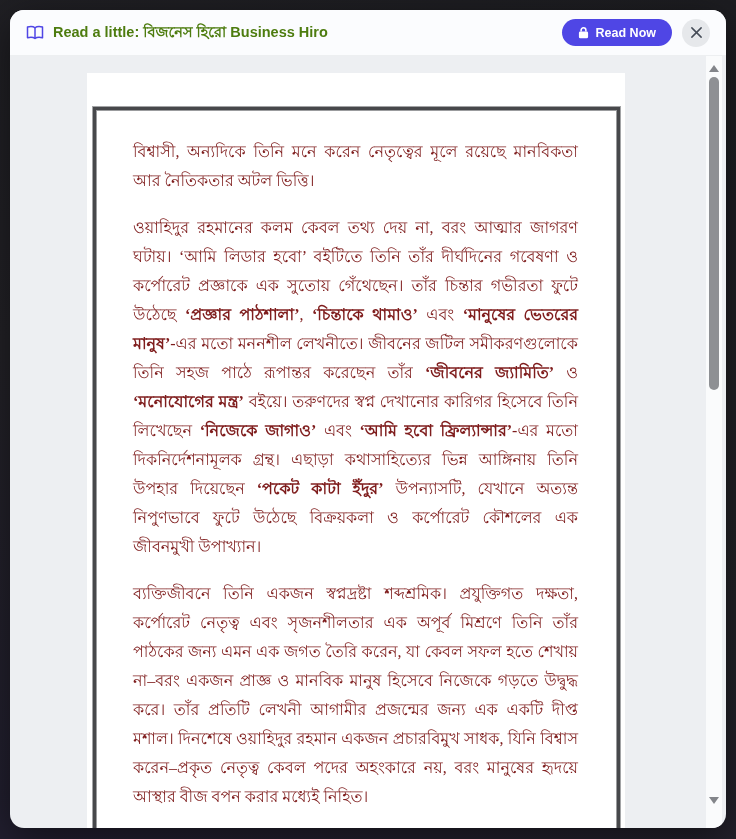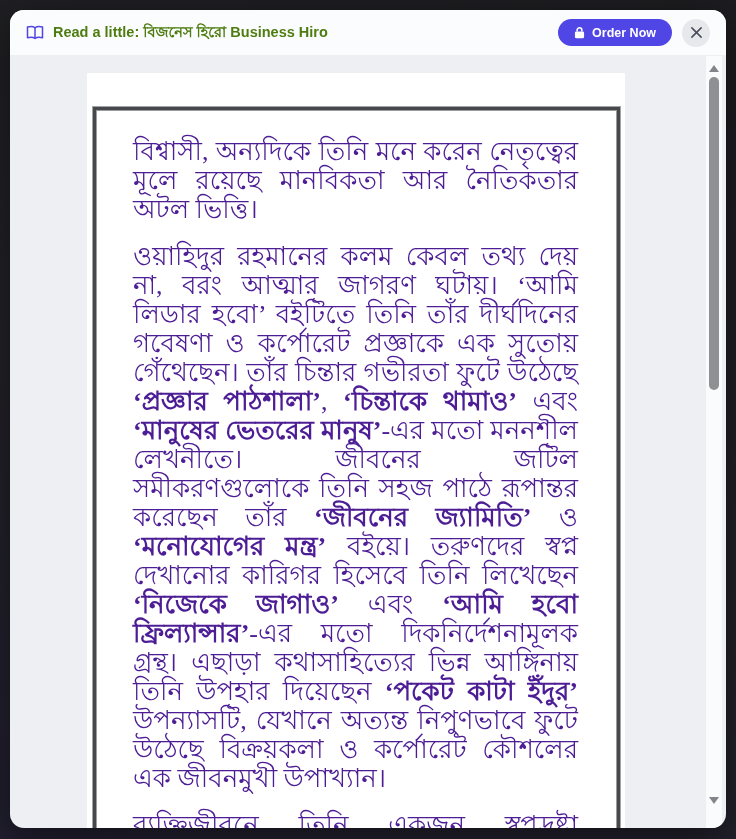--- a/index.html
+++ b/index.html
@@ -38,21 +38,21 @@
     position:absolute;left:77px;top:17px;width:538px;height:820px;
     background:#ffffff;box-sizing:border-box;padding-top:34px;
   }
   .page-frame{
     margin:0 5px 0 6px;border:3px solid #47484b;
     box-shadow:0 0 0 1px #a3a4a6, inset 0 0 0 1px #9b9c9e;
     height:860px;box-sizing:border-box;
     padding:27px 39px 0 37px;
   }
   .para{
-    margin:0 0 18px 0;font-size:26px;line-height:29px;color:#4c1d95;
+    margin:0 0 18px 0;font-size:16px;line-height:29px;color:#7f1d1d;
     text-align:justify;font-family:"Liberation Serif","DejaVu Serif",serif;
   }
   .para strong{font-weight:700;}
   
   .scrollbar{
     position:absolute;right:4px;top:0;width:16px;height:772px;
     background:#fafbfc;
   }
   .scroll-up,.scroll-down{
     position:absolute;left:3px;width:0;height:0;cursor:pointer;
@@ -81,21 +81,21 @@
       <span class="modal-title">Read a little: বিজনেস হিরো Business Hiro</span>
     </div>
     <div class="header-actions">
       <button class="order-btn">
         <span style="display:flex;">
           <svg width="11" height="13" viewBox="0 0 12 14">
             <rect x="1" y="6" width="10" height="7.4" rx="1.6" fill="#ffffff"></rect>
             <path d="M3.4 6V4.4a2.6 2.6 0 0 1 5.2 0V6" fill="none" stroke="#ffffff" stroke-width="1.7"></path>
           </svg>
         </span>
-        <span>Order Now</span>
+        <span>Read Now</span>
       </button>
       <button class="close-btn">
         <span style="display:flex;">
           <svg width="13" height="13" viewBox="0 0 14 14">
             <line x1="2" y1="2" x2="12" y2="12" stroke="currentColor" stroke-width="1.6" stroke-linecap="round"></line>
             <line x1="12" y1="2" x2="2" y2="12" stroke="currentColor" stroke-width="1.6" stroke-linecap="round"></line>
           </svg>
         </span>
       </button>
     </div>

